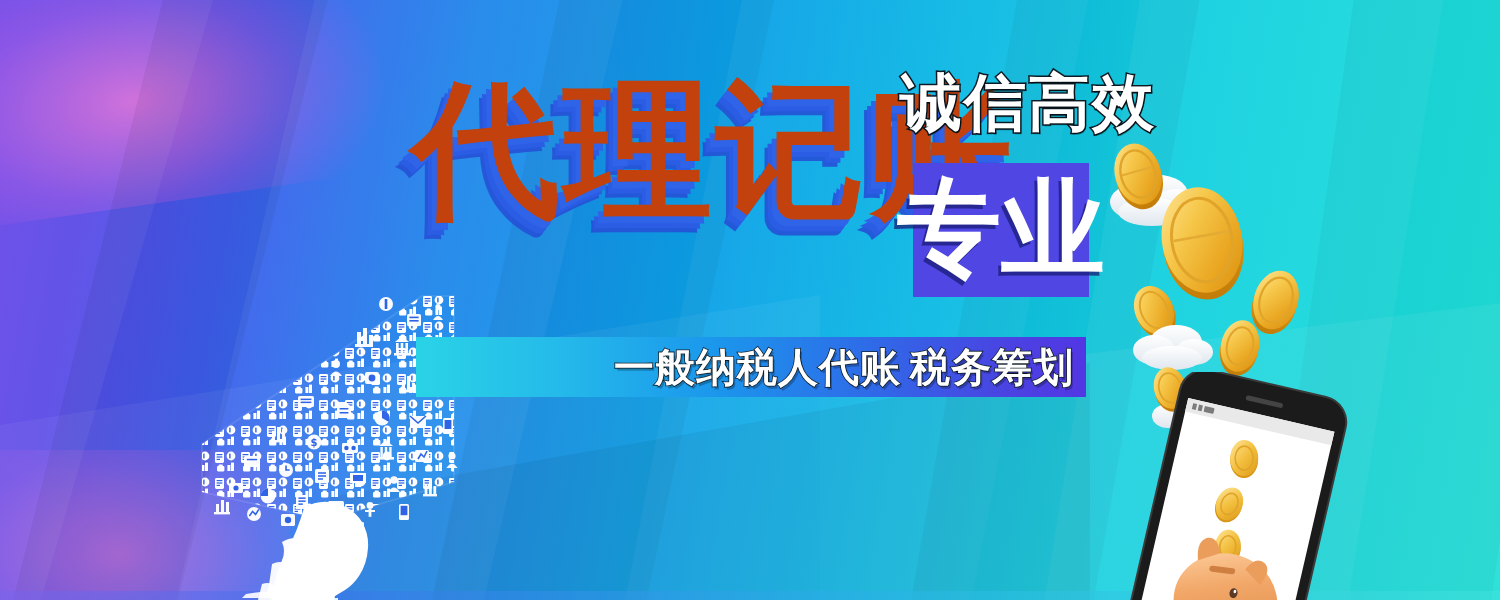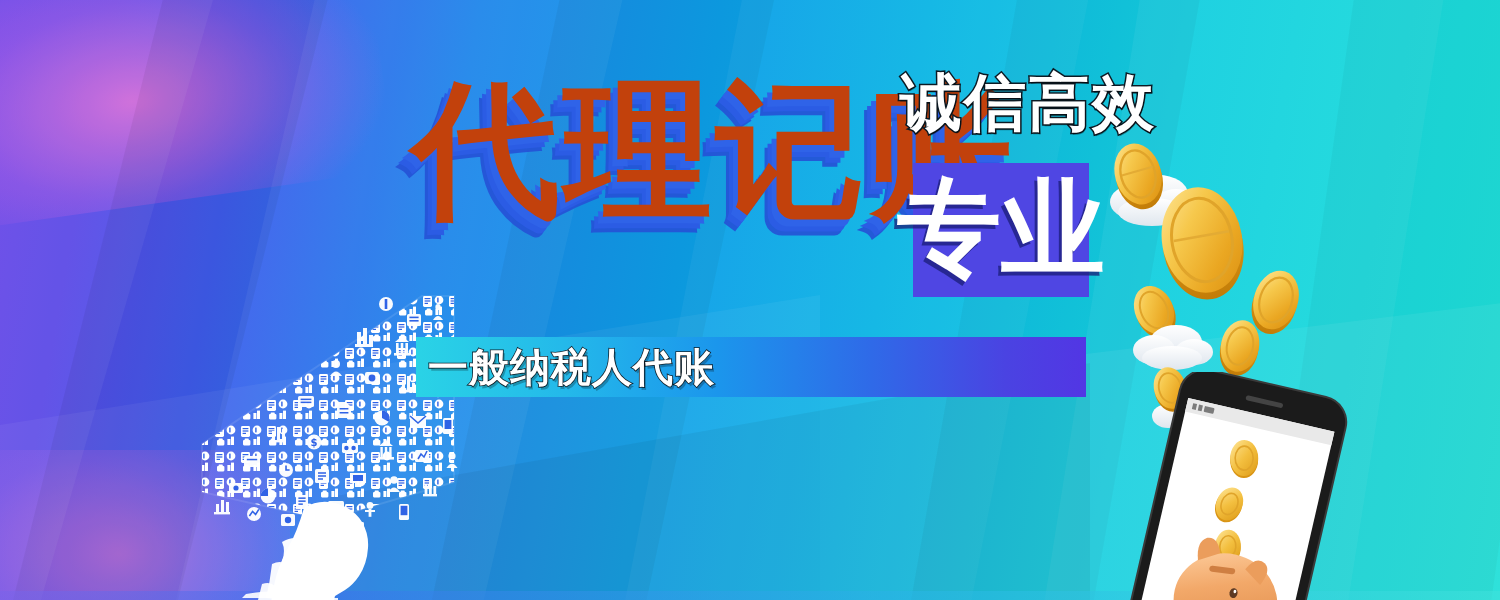--- a/index.html
+++ b/index.html
@@ -94,21 +94,21 @@
     font-size:104px;line-height:1;font-weight:700;color:#ffffff;
     letter-spacing:0px;white-space:nowrap;
     text-shadow:-3px 4px 0 rgba(25,30,120,.75);
     transform:translateY(-2px);
   }
 
   
   .services-bar{
     position:absolute;left:416px;top:337px;width:670px;height:60px;
     background:linear-gradient(90deg,#2ad3e6 0%,#24b9ea 22%,#1b96ec 45%,#2f6ae8 68%,#4a43e2 88%,#5236e4 100%);
-    display:flex;align-items:center;justify-content:space-between;gap:9px;
+    display:flex;align-items:center;justify-content:flex-end;gap:9px;
     padding:0 12px;
   }
   .service-item{
     font-size:40px;line-height:1;font-weight:700;color:#ffffff;
     white-space:nowrap;letter-spacing:1px;
     -webkit-text-stroke:1.6px #10212c;
     paint-order:stroke fill;
     text-shadow:2px 3px 0 rgba(0,0,0,.25);
   }
 </style>
@@ -506,15 +506,16 @@
   <div class="headline">代理记账</div>
 
   <div class="slogan-top">诚信高效</div>
 
   <div class="pro-box">
     <span class="pro-box-text">专业</span>
   </div>
 
   <div class="services-bar">
     <span class="service-item">一般纳税人代账</span>
+    <span class="service-item">税务筹划</span>
   </div>
 
 </div>
 
 </body></html>

